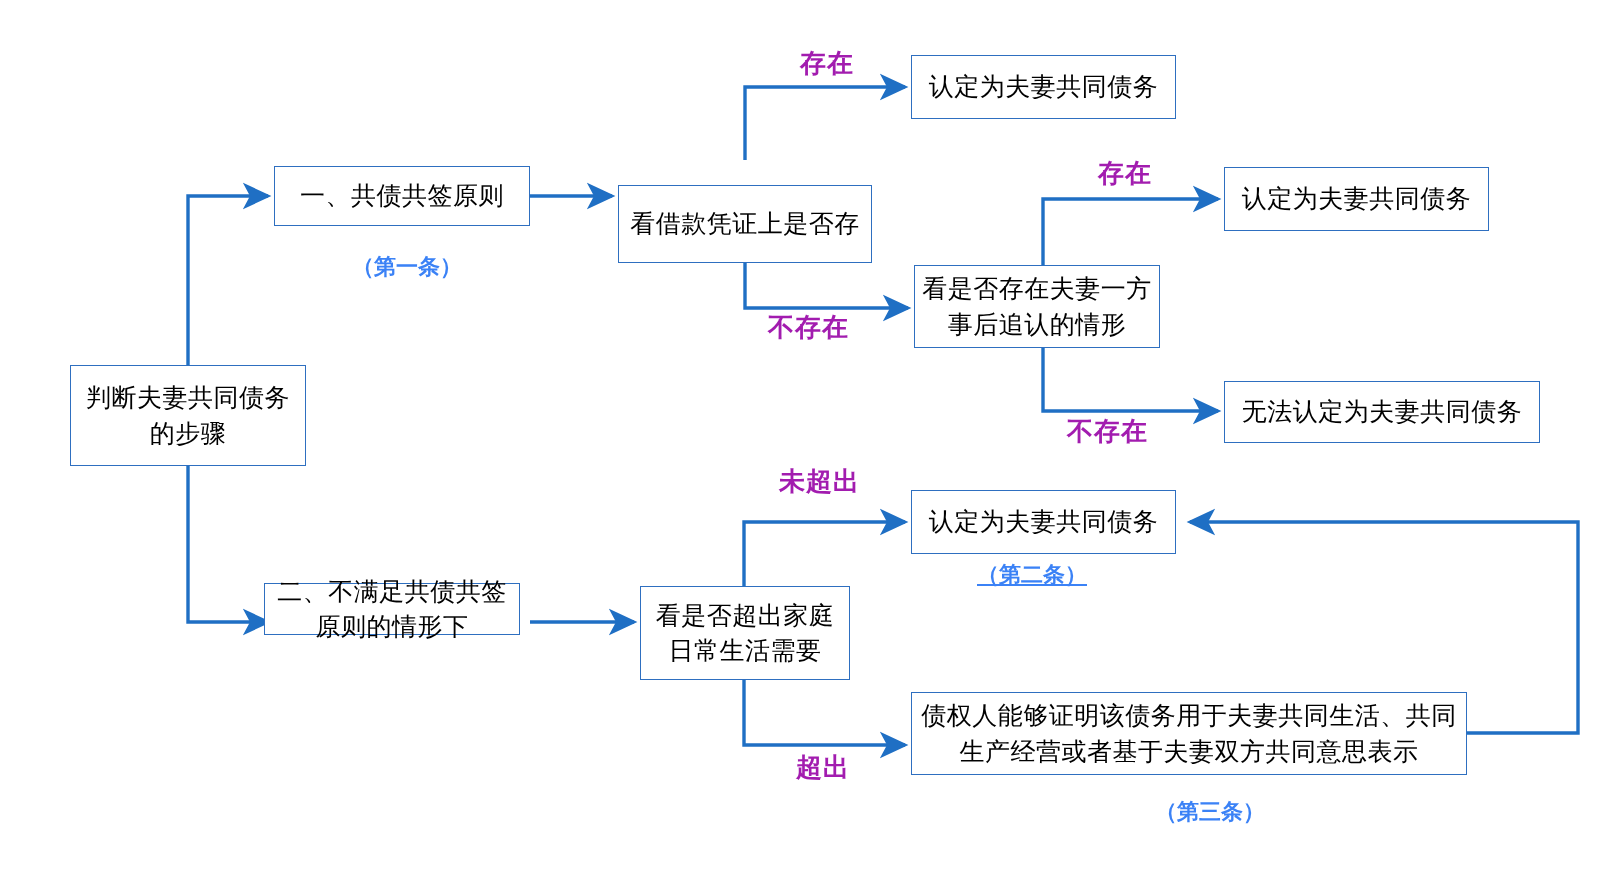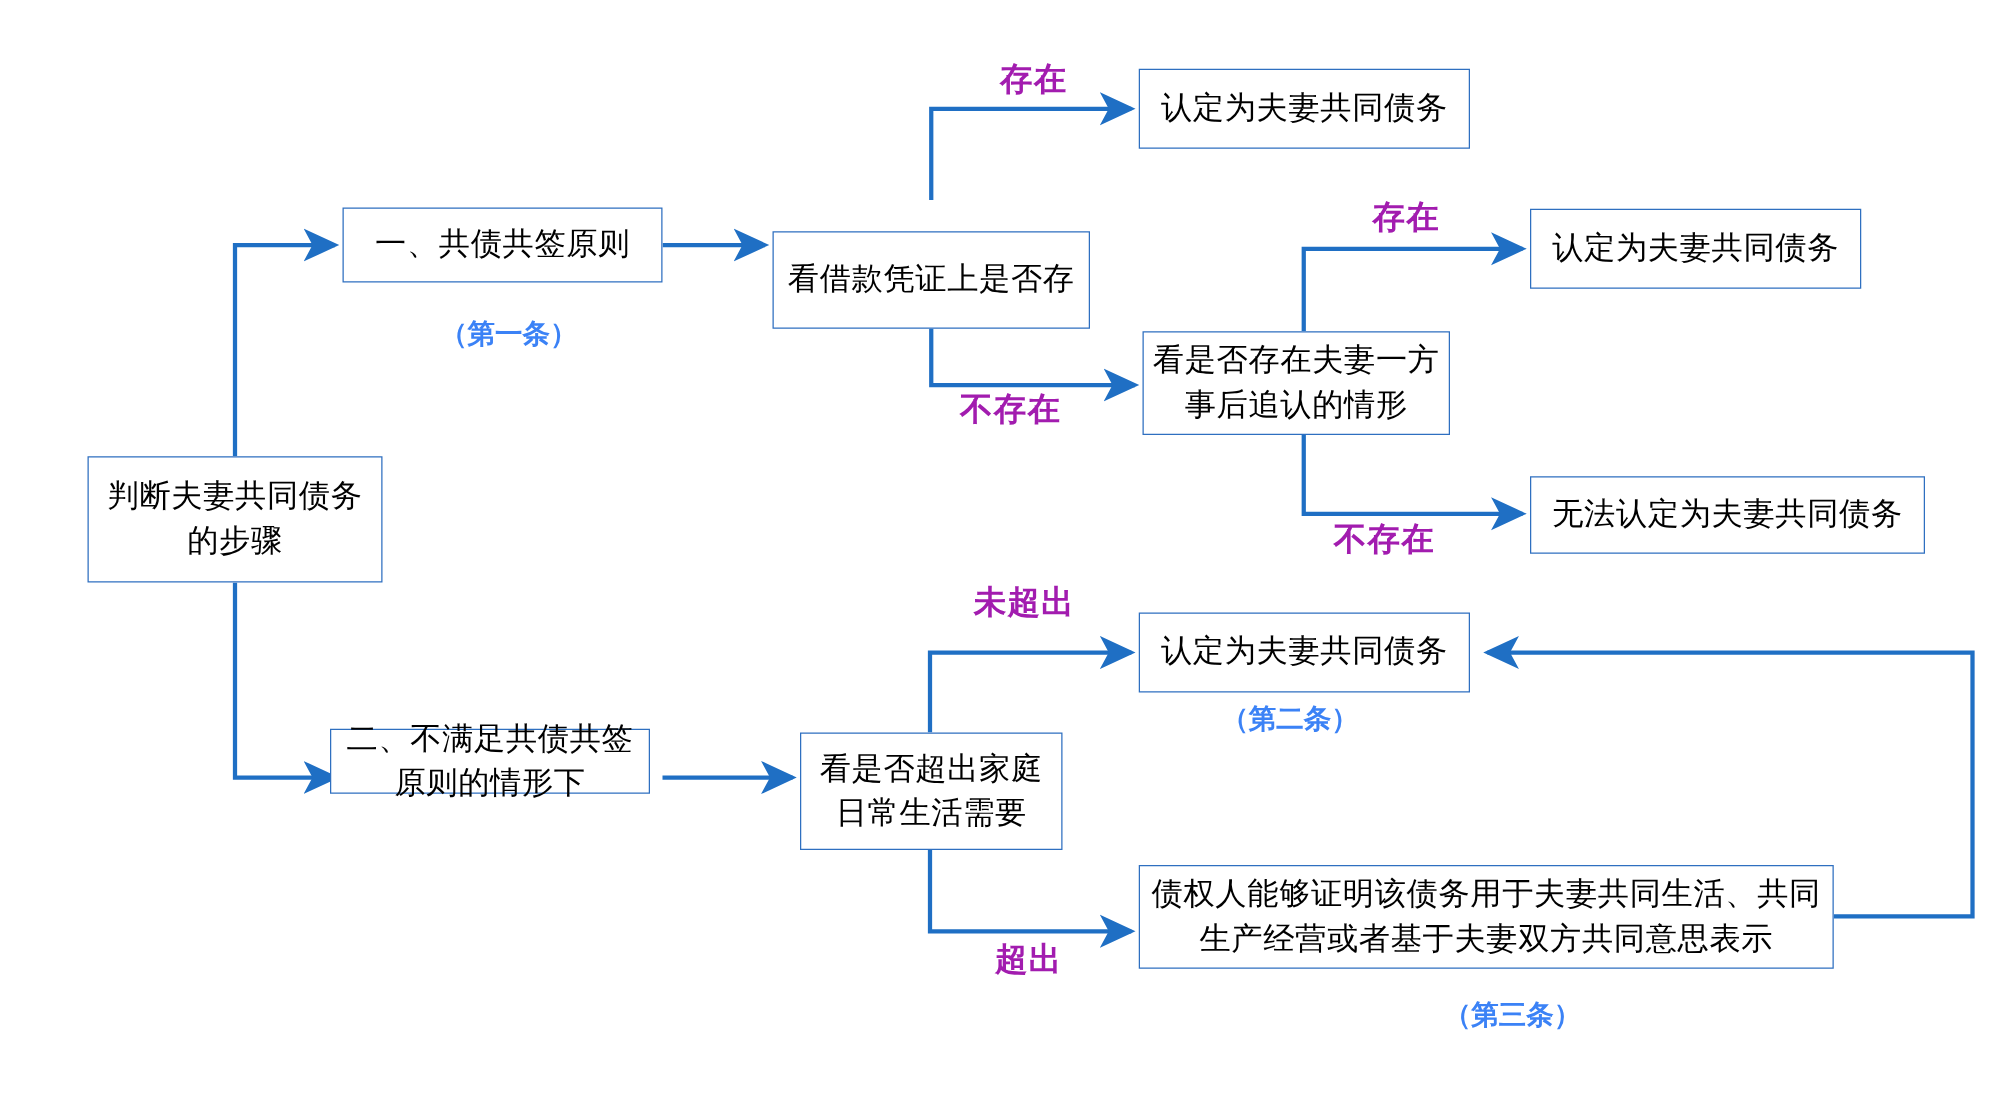--- a/index.html
+++ b/index.html
@@ -150,21 +150,21 @@
     <div>
       <span>无法认定为夫妻共同债务</span>
     </div>
   </div>
 
   <div class="node" style="left:911px; top:490px; width:265px; height:64px;">
     <div>
       <span>认定为夫妻共同债务</span>
     </div>
   </div>
-  <div class="caption" style="left:977px; top:560px;">（第二条）</div>
+  <div class="caption" style="left:977px; top:560px;text-decoration:underline;">（第二条）</div>
 
   <div class="node" style="left:911px; top:692px; width:556px; height:83px;">
     <div>
       <span>债权人能够证明该债务用于夫妻共同生活、共同</span>
       <span>生产经营或者基于夫妻双方共同意思表示</span>
     </div>
   </div>
   <div class="caption" style="left:1155px; top:797px;">（第三条）</div>
 
   <div class="edge-label" style="left:800px; top:46px;">存在</div>

